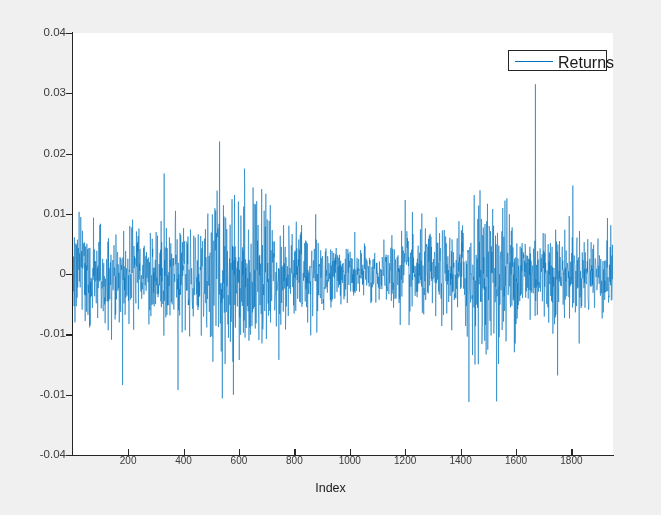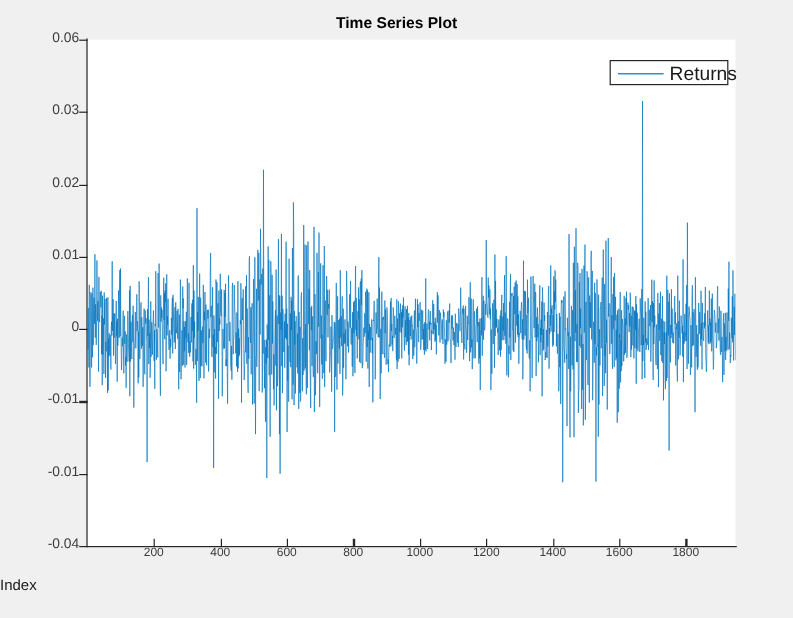--- a/index.html
+++ b/index.html
@@ -27,40 +27,39 @@
   .ylabel{
     position:absolute;right:0;width:62px;text-align:right;
     font-size:11.5px;color:#3B3B3B;
   }
   .ylabel-wrap{position:absolute;left:0;width:66px;height:14px;}
   .xlabel{
     position:absolute;top:455px;width:60px;text-align:center;
     font-size:10px;color:#3B3B3B;
   }
   #xaxis-title{
-    position:absolute;left:0;top:481px;width:661px;
+    position:absolute;left:0;top:481px;width:661px;text-align:center;
     font-size:12.5px;color:#1A1A1A;
   }
   #legend{
     position:absolute;left:508px;top:50px;width:99px;height:21px;
     background:#FFFFFF;border:1px solid #262626;box-sizing:border-box;
   }
   #legend-line{position:absolute;left:6px;top:9.5px;width:38px;height:1.6px;background:#0072BD;}
   #legend-label{
     position:absolute;left:49px;top:3px;font-size:16px;color:#1A1A1A;
     white-space:nowrap;
   }
   #series-svg{position:absolute;left:73px;top:33px;width:540px;height:422px;}
 </style>
 </head>
 <body>
 
 <div id="figure">
 
-  <div id="title">Time Series Plot</div>
 
   <div id="plotbox"></div>
 
   <svg id="series-svg" viewBox="0 0 540 422" preserveAspectRatio="none">
     <polyline id="series-path" fill="none" stroke="#0072BD" stroke-width="0.55" points="0.00,240.92 0.28,258.38 0.55,223.58 0.83,247.90 1.11,273.20 1.39,204.40 1.66,272.88 1.94,289.41 2.22,279.83 2.49,215.90 2.77,210.45 3.05,239.84 3.32,273.25 3.60,211.71 3.88,247.48 4.16,264.76 4.43,206.69 4.71,254.60 4.99,223.90 5.26,215.01 5.54,217.58 5.82,236.85 6.10,178.88 6.37,248.43 6.65,220.56 6.93,231.44 7.20,254.39 7.48,233.13 7.76,184.01 8.03,215.94 8.31,234.27 8.59,218.01 8.87,236.39 9.14,276.69 9.42,197.76 9.70,235.52 9.97,234.91 10.25,223.42 10.53,210.41 10.81,210.67 11.08,223.12 11.36,209.33 11.64,262.08 11.91,230.09 12.19,287.93 12.47,213.39 12.74,262.45 13.02,248.75 13.30,232.43 13.58,278.66 13.85,210.72 14.13,237.35 14.41,218.32 14.68,216.28 14.96,281.83 15.24,251.81 15.52,259.82 15.79,215.23 16.07,227.54 16.35,255.10 16.62,294.42 16.90,214.82 17.18,292.31 17.46,249.11 17.73,264.06 18.01,244.72 18.29,260.24 18.56,263.01 18.84,246.06 19.12,255.49 19.39,274.93 19.67,240.72 19.95,235.18 20.23,246.67 20.50,184.75 20.78,242.78 21.06,226.11 21.33,216.41 21.61,263.25 21.89,227.94 22.17,248.41 22.44,234.10 22.72,228.30 23.00,259.05 23.27,270.28 23.55,253.00 23.83,217.82 24.10,247.28 24.38,234.99 24.66,285.01 24.94,232.64 25.21,255.10 25.49,245.91 25.77,209.01 26.04,222.77 26.32,248.53 26.60,205.27 26.88,192.03 27.15,247.23 27.43,190.75 27.71,238.08 27.98,258.69 28.26,275.33 28.54,266.73 28.81,248.36 29.09,255.49 29.37,246.14 29.65,225.87 29.92,260.86 30.20,278.17 30.48,239.00 30.75,230.16 31.03,253.57 31.31,243.20 31.59,271.46 31.86,264.32 32.14,290.20 32.42,245.70 32.69,267.03 32.97,268.46 33.25,253.67 33.52,226.25 33.80,243.30 34.08,253.10 34.36,262.06 34.63,268.19 34.91,208.78 35.19,297.22 35.46,205.22 35.74,268.15 36.02,236.46 36.30,235.21 36.57,255.82 36.85,266.18 37.13,233.65 37.40,229.44 37.68,252.20 37.96,221.80 38.23,239.61 38.51,306.68 38.79,259.93 39.07,255.68 39.34,251.62 39.62,227.26 39.90,226.97 40.17,257.25 40.45,242.67 40.73,234.53 41.01,212.24 41.28,242.88 41.56,234.52 41.84,238.61 42.11,286.43 42.39,243.33 42.67,281.58 42.95,201.54 43.22,230.24 43.50,266.22 43.78,255.67 44.05,235.89 44.33,219.87 44.61,218.94 44.88,257.55 45.16,231.29 45.44,243.83 45.72,255.27 45.99,239.78 46.27,289.43 46.55,254.37 46.82,238.03 47.10,224.17 47.38,264.52 47.66,278.89 47.93,225.66 48.21,229.32 48.49,236.70 48.76,232.02 49.04,248.43 49.32,251.38 49.59,352.07 49.87,224.61 50.15,247.07 50.43,232.29 50.70,197.95 50.98,270.41 51.26,233.37 51.53,256.86 51.81,244.92 52.09,281.80 52.37,272.64 52.64,218.12 52.92,264.43 53.20,245.38 53.47,235.43 53.75,249.80 54.03,262.56 54.30,240.52 54.58,234.70 54.86,225.70 55.14,237.57 55.41,267.78 55.69,242.20 55.97,290.94 56.24,236.80 56.52,238.75 56.80,192.98 57.08,237.77 57.35,266.64 57.63,241.31 57.91,243.19 58.18,249.19 58.46,264.91 58.74,194.56 59.01,239.55 59.29,239.96 59.57,186.64 59.85,207.54 60.12,236.42 60.40,273.96 60.68,296.77 60.95,213.06 61.23,235.06 61.51,223.18 61.79,231.69 62.06,225.12 62.34,242.98 62.62,261.79 62.89,270.45 63.17,226.97 63.45,198.44 63.72,233.59 64.00,211.46 64.28,249.69 64.56,209.14 64.83,218.81 65.11,203.13 65.39,276.37 65.66,241.13 65.94,195.56 66.22,246.50 66.50,230.51 66.77,237.72 67.05,215.89 67.33,242.27 67.60,254.23 67.88,258.58 68.16,249.36 68.44,242.10 68.71,265.83 68.99,249.40 69.27,256.34 69.54,252.54 69.82,231.95 70.10,245.90 70.37,221.86 70.65,215.07 70.93,261.48 71.21,212.75 71.48,223.37 71.76,240.82 72.04,244.38 72.31,252.25 72.59,229.27 72.87,222.79 73.15,257.79 73.42,219.03 73.70,230.21 73.98,244.77 74.25,238.18 74.53,226.02 74.81,235.59 75.08,249.27 75.36,224.41 75.64,257.48 75.92,291.38 76.19,253.43 76.47,229.25 76.75,277.06 77.02,255.68 77.30,199.98 77.58,216.84 77.86,283.14 78.13,263.77 78.41,260.75 78.69,242.27 78.96,271.88 79.24,205.69 79.52,223.95 79.79,215.73 80.07,271.01 80.35,234.73 80.63,259.68 80.90,239.48 81.18,273.22 81.46,255.46 81.73,234.63 82.01,248.43 82.29,226.80 82.57,271.10 82.84,243.38 83.12,199.05 83.40,240.16 83.67,252.13 83.95,244.61 84.23,261.20 84.50,202.70 84.78,243.91 85.06,264.17 85.34,251.59 85.61,260.65 85.89,252.32 86.17,231.16 86.44,252.35 86.72,221.69 87.00,219.74 87.28,242.86 87.55,216.78 87.83,268.26 88.11,188.02 88.38,274.14 88.66,209.23 88.94,248.32 89.21,234.94 89.49,255.70 89.77,270.95 90.05,266.62 90.32,257.77 90.60,262.45 90.88,302.64 91.15,140.47 91.43,267.84 91.71,226.92 91.99,242.76 92.26,214.43 92.54,245.01 92.82,284.39 93.09,254.04 93.37,194.93 93.65,248.60 93.93,282.03 94.20,215.14 94.48,272.25 94.76,242.31 95.03,246.75 95.31,272.18 95.59,245.03 95.86,239.17 96.14,252.87 96.42,204.36 96.70,240.22 96.97,282.30 97.25,226.74 97.53,233.71 97.80,210.35 98.08,242.67 98.36,269.13 98.64,220.78 98.91,236.55 99.19,271.35 99.47,236.00 99.74,225.48 100.02,225.41 100.30,232.67 100.57,225.07 100.85,276.60 101.13,247.81 101.41,240.94 101.68,248.69 101.96,243.53 102.24,190.09 102.51,177.87 102.79,231.33 103.07,221.83 103.35,250.67 103.62,264.43 103.90,241.43 104.18,206.30 104.45,256.30 104.73,245.77 105.01,356.89 105.28,229.86 105.56,277.36 105.84,241.14 106.12,261.47 106.39,256.18 106.67,282.49 106.95,199.91 107.22,204.42 107.50,261.89 107.78,202.13 108.06,252.02 108.33,249.86 108.61,219.72 108.89,240.83 109.16,299.32 109.44,209.18 109.72,242.85 109.99,232.32 110.27,237.29 110.55,195.21 110.83,227.49 111.10,228.62 111.38,230.54 111.66,208.08 111.93,243.25 112.21,297.23 112.49,275.61 112.77,241.10 113.04,248.24 113.32,256.08 113.60,257.70 113.87,208.63 114.15,257.21 114.43,211.37 114.70,230.99 114.98,203.45 115.26,272.14 115.54,266.46 115.81,272.00 116.09,236.56 116.37,276.53 116.64,303.33 116.92,259.61 117.20,221.60 117.48,196.51 117.75,228.21 118.03,250.78 118.31,251.27 118.58,235.26 118.86,241.99 119.14,267.76 119.42,273.15 119.69,275.86 119.97,255.30 120.25,283.35 120.52,206.42 120.80,202.73 121.08,235.08 121.35,262.15 121.63,250.67 121.91,248.80 122.19,204.54 122.46,219.39 122.74,226.88 123.02,228.55 123.29,261.31 123.57,259.60 123.85,244.14 124.13,272.33 124.40,227.44 124.68,238.80 124.96,276.98 125.23,201.31 125.51,274.02 125.79,240.90 126.06,264.08 126.34,248.79 126.62,262.69 126.90,253.51 127.17,233.99 127.45,237.13 127.73,203.01 128.00,223.89 128.28,302.58 128.56,223.89 128.84,215.38 129.11,233.61 129.39,224.62 129.67,208.12 129.94,237.37 130.22,266.41 130.50,283.63 130.77,278.01 131.05,259.54 131.33,259.71 131.61,205.67 131.88,260.77 132.16,231.88 132.44,196.21 132.71,270.18 132.99,224.12 133.27,239.80 133.55,289.17 133.82,294.40 134.10,247.95 134.38,265.97 134.65,183.68 134.93,180.49 135.21,240.57 135.48,248.61 135.76,252.65 136.04,222.98 136.32,278.93 136.59,225.84 136.87,224.54 137.15,219.70 137.42,304.04 137.70,255.58 137.98,249.08 138.26,199.55 138.53,234.47 138.81,303.31 139.09,265.65 139.36,181.39 139.64,264.09 139.92,328.78 140.19,265.55 140.47,262.49 140.75,207.69 141.03,272.73 141.30,237.84 141.58,209.31 141.86,175.26 142.13,217.48 142.41,216.61 142.69,177.75 142.97,292.93 143.24,217.10 143.52,199.88 143.80,245.81 144.07,157.66 144.35,185.87 144.63,204.17 144.91,195.37 145.18,197.63 145.46,294.10 145.74,288.85 146.01,190.88 146.29,261.62 146.57,108.51 146.84,224.31 147.12,263.74 147.40,290.48 147.68,250.29 147.95,273.58 148.23,318.45 148.51,256.20 148.78,269.74 149.06,249.84 149.34,365.33 149.62,237.43 149.89,252.55 150.17,265.42 150.45,172.31 150.72,250.20 151.00,183.42 151.28,279.71 151.55,248.19 151.83,213.10 152.11,331.03 152.39,206.80 152.66,184.68 152.94,195.71 153.22,278.88 153.49,279.02 153.77,196.08 154.05,253.28 154.33,218.18 154.60,239.65 154.88,291.34 155.16,262.20 155.43,304.82 155.71,271.09 155.99,252.06 156.26,233.38 156.54,225.43 156.82,271.76 157.10,191.63 157.37,308.89 157.65,253.58 157.93,229.99 158.20,288.91 158.48,281.34 158.76,221.69 159.04,166.15 159.31,236.83 159.59,212.95 159.87,328.77 160.14,213.93 160.42,361.71 160.70,248.84 160.97,227.39 161.25,241.76 161.53,161.97 161.81,271.98 162.08,213.38 162.36,294.58 162.64,224.30 162.91,225.46 163.19,256.00 163.47,260.38 163.75,255.66 164.02,234.84 164.30,273.41 164.58,228.44 164.85,248.45 165.13,237.85 165.41,168.46 165.68,249.84 165.96,224.03 166.24,326.98 166.52,236.83 166.79,284.24 167.07,255.23 167.35,300.81 167.62,301.74 167.90,182.57 168.18,237.84 168.46,259.12 168.73,268.79 169.01,228.23 169.29,272.99 169.56,214.37 169.84,242.07 170.12,217.71 170.40,299.73 170.67,173.64 170.95,209.52 171.23,287.55 171.50,135.64 171.78,157.11 172.06,304.59 172.33,226.27 172.61,254.17 172.89,234.70 173.17,294.97 173.44,246.95 173.72,230.33 174.00,231.67 174.27,233.03 174.55,273.11 174.83,245.10 175.11,278.30 175.38,197.81 175.66,196.62 175.94,307.68 176.21,226.94 176.49,239.36 176.77,294.39 177.04,239.40 177.32,301.70 177.60,300.58 177.88,216.58 178.15,210.77 178.43,243.01 178.71,269.08 178.98,293.08 179.26,248.80 179.54,279.50 179.82,271.18 180.09,154.47 180.37,275.88 180.65,269.63 180.92,225.76 181.20,170.83 181.48,273.98 181.75,237.02 182.03,269.96 182.31,295.54 182.59,171.43 182.86,257.61 183.14,290.39 183.42,221.65 183.69,168.20 183.97,237.13 184.25,236.51 184.53,207.68 184.80,258.88 185.08,192.04 185.36,270.16 185.63,285.13 185.91,307.08 186.19,223.37 186.46,242.12 186.74,221.95 187.02,272.00 187.30,239.64 187.57,230.63 187.85,275.72 188.13,281.12 188.40,274.57 188.68,156.08 188.96,310.40 189.24,286.36 189.51,212.05 189.79,296.38 190.07,286.14 190.34,251.34 190.62,262.05 190.90,249.72 191.17,177.65 191.45,229.23 191.73,277.99 192.01,246.09 192.28,193.71 192.56,239.30 192.84,160.83 193.11,226.74 193.39,306.02 193.67,247.18 193.95,235.38 194.22,186.45 194.50,248.93 194.78,229.99 195.05,270.67 195.33,245.94 195.61,282.64 195.89,239.30 196.16,187.98 196.44,229.12 196.72,277.91 196.99,276.15 197.27,172.08 197.55,289.54 197.82,245.81 198.10,217.33 198.38,249.58 198.66,267.99 198.93,239.72 199.21,197.01 199.49,224.42 199.76,229.45 200.04,208.50 200.32,248.17 200.60,224.05 200.87,220.27 201.15,224.32 201.43,208.47 201.70,277.38 201.98,270.36 202.26,261.26 202.53,261.53 202.81,239.15 203.09,256.75 203.37,293.38 203.64,229.55 203.92,257.75 204.20,256.83 204.47,253.80 204.75,249.59 205.03,249.33 205.31,246.50 205.58,235.20 205.86,326.87 206.14,235.77 206.41,240.97 206.69,281.00 206.97,236.33 207.24,202.75 207.52,254.18 207.80,291.79 208.08,242.84 208.35,213.89 208.63,269.99 208.91,233.75 209.18,249.13 209.46,252.48 209.74,257.42 210.02,232.51 210.29,278.58 210.57,192.21 210.85,248.27 211.12,246.65 211.40,230.37 211.68,255.51 211.95,222.26 212.23,213.90 212.51,296.51 212.79,284.21 213.06,224.22 213.34,273.45 213.62,244.87 213.89,253.30 214.17,243.00 214.45,233.19 214.73,253.20 215.00,241.60 215.28,282.99 215.56,240.06 215.83,192.77 216.11,207.89 216.39,220.85 216.66,255.69 216.94,235.02 217.22,239.74 217.50,260.77 217.77,244.26 218.05,235.24 218.33,212.22 218.60,233.82 218.88,240.21 219.16,201.08 219.44,251.45 219.71,254.10 219.99,240.61 220.27,240.22 220.54,272.50 220.82,227.09 221.10,280.51 221.38,268.94 221.65,218.89 221.93,244.68 222.21,217.62 222.48,237.82 222.76,277.81 223.04,210.46 223.31,188.76 223.59,241.74 223.87,215.27 224.15,247.22 224.42,233.31 224.70,265.68 224.98,243.56 225.25,226.39 225.53,233.03 225.81,206.49 226.09,249.80 226.36,216.57 226.64,268.76 226.92,215.42 227.19,202.06 227.47,201.61 227.75,269.73 228.02,199.13 228.30,221.25 228.58,192.12 228.86,273.78 229.13,270.22 229.41,270.89 229.69,252.85 229.96,246.94 230.24,240.02 230.52,247.59 230.80,229.18 231.07,227.99 231.35,244.56 231.63,210.08 231.90,216.48 232.18,268.48 232.46,212.90 232.73,207.49 233.01,256.14 233.29,208.83 233.57,274.11 233.84,243.09 234.12,250.06 234.40,210.54 234.67,289.47 234.95,236.96 235.23,251.19 235.51,260.80 235.78,239.57 236.06,250.33 236.34,250.38 236.61,233.21 236.89,233.47 237.17,261.29 237.44,248.52 237.72,302.33 238.00,233.53 238.28,234.32 238.55,224.08 238.83,217.77 239.11,237.62 239.38,244.04 239.66,283.17 239.94,267.57 240.22,227.44 240.49,227.49 240.77,245.00 241.05,239.28 241.32,215.84 241.60,240.19 241.88,241.37 242.15,247.98 242.43,219.84 242.71,181.28 242.99,248.32 243.26,206.65 243.54,227.81 243.82,299.55 244.09,262.26 244.37,241.06 244.65,278.07 244.93,245.48 245.20,210.03 245.48,262.17 245.76,232.03 246.03,232.11 246.31,233.18 246.59,230.88 246.87,261.82 247.14,261.35 247.42,265.05 247.70,217.37 247.97,244.58 248.25,224.98 248.53,256.90 248.80,270.93 249.08,257.60 249.36,223.16 249.64,224.71 249.91,236.09 250.19,270.37 250.47,266.43 250.74,277.05 251.02,259.90 251.30,254.23 251.58,255.76 251.85,242.96 252.13,231.87 252.41,218.43 252.68,255.68 252.96,215.44 253.24,242.78 253.51,237.04 253.79,253.93 254.07,246.82 254.35,259.63 254.62,223.15 254.90,226.03 255.18,238.90 255.45,248.64 255.73,238.95 256.01,230.15 256.29,238.60 256.56,245.77 256.84,240.24 257.12,258.70 257.39,267.14 257.67,216.44 257.95,274.44 258.22,232.54 258.50,260.34 258.78,268.53 259.06,218.12 259.33,224.07 259.61,266.12 259.89,228.20 260.16,243.35 260.44,237.24 260.72,219.97 261.00,235.41 261.27,244.39 261.55,227.18 261.83,265.66 262.10,224.71 262.38,239.72 262.66,221.25 262.93,231.43 263.21,215.01 263.49,237.53 263.77,248.88 264.04,259.09 264.32,233.19 264.60,222.28 264.87,247.93 265.15,233.64 265.43,254.45 265.71,224.65 265.98,235.85 266.26,251.93 266.54,221.80 266.81,251.19 267.09,231.75 267.37,262.61 267.64,227.79 267.92,271.34 268.20,253.76 268.48,233.56 268.75,245.32 269.03,246.98 269.31,230.98 269.58,250.01 269.86,233.88 270.14,229.96 270.42,238.54 270.69,237.80 270.97,266.27 271.25,243.71 271.52,241.65 271.80,263.30 272.08,233.16 272.36,225.80 272.63,256.47 272.91,244.66 273.19,215.92 273.46,240.39 273.74,241.45 274.02,247.22 274.29,269.97 274.57,256.68 274.85,216.28 275.13,239.72 275.40,220.53 275.68,249.99 275.96,252.03 276.23,227.81 276.51,233.96 276.79,234.33 277.07,218.81 277.34,232.12 277.62,258.38 277.90,247.92 278.17,225.05 278.45,231.53 278.73,250.00 279.00,232.25 279.28,225.76 279.56,249.68 279.84,241.25 280.11,258.64 280.39,236.94 280.67,262.57 280.94,235.44 281.22,238.65 281.50,258.40 281.78,199.06 282.05,259.89 282.33,244.60 282.61,239.20 282.88,236.60 283.16,256.43 283.44,257.92 283.71,232.10 283.99,224.90 284.27,225.54 284.55,241.63 284.82,234.96 285.10,250.70 285.38,229.68 285.65,226.17 285.93,237.46 286.21,236.18 286.49,258.71 286.76,242.32 287.04,244.99 287.32,234.24 287.59,217.15 287.87,230.35 288.15,245.47 288.42,220.38 288.70,241.46 288.98,235.97 289.26,239.93 289.53,251.85 289.81,231.84 290.09,250.49 290.36,237.87 290.64,262.30 290.92,243.16 291.20,221.23 291.47,210.55 291.75,235.91 292.03,213.04 292.30,230.79 292.58,246.48 292.86,236.87 293.13,225.39 293.41,242.60 293.69,252.44 293.97,227.52 294.24,231.78 294.52,234.08 294.80,236.31 295.07,245.13 295.35,249.93 295.63,233.20 295.91,243.37 296.18,253.58 296.46,224.95 296.74,231.28 297.01,227.05 297.29,237.61 297.57,247.62 297.85,270.09 298.12,249.76 298.40,253.50 298.68,268.47 298.95,233.90 299.23,254.35 299.51,251.88 299.78,229.83 300.06,226.48 300.34,251.47 300.62,237.40 300.89,231.59 301.17,225.67 301.45,235.81 301.72,219.95 302.00,249.28 302.28,250.25 302.56,251.60 302.83,269.53 303.11,245.75 303.39,230.07 303.66,240.78 303.94,229.63 304.22,239.32 304.49,250.86 304.77,239.91 305.05,247.24 305.33,254.50 305.60,243.72 305.88,245.66 306.16,266.76 306.43,228.45 306.71,243.73 306.99,256.10 307.27,241.09 307.54,236.10 307.82,239.63 308.10,249.96 308.37,252.55 308.65,236.87 308.93,256.13 309.20,224.09 309.48,226.63 309.76,233.23 310.04,235.74 310.31,242.96 310.59,232.60 310.87,206.67 311.14,221.86 311.42,239.41 311.70,248.22 311.98,252.77 312.25,224.48 312.53,224.35 312.81,228.60 313.08,221.62 313.36,266.51 313.64,224.12 313.91,255.02 314.19,254.32 314.47,258.15 314.75,241.09 315.02,222.05 315.30,241.12 315.58,241.82 315.85,261.04 316.13,247.71 316.41,230.11 316.69,250.24 316.96,240.00 317.24,235.75 317.52,236.48 317.79,214.78 318.07,251.36 318.35,267.94 318.62,228.11 318.90,202.20 319.18,260.59 319.46,229.08 319.73,215.83 320.01,256.57 320.29,249.67 320.56,274.65 320.84,252.24 321.12,223.45 321.40,216.51 321.67,227.64 321.95,265.72 322.23,236.29 322.50,226.43 322.78,246.39 323.06,265.45 323.34,254.70 323.61,238.33 323.89,236.85 324.17,224.23 324.44,238.49 324.72,252.06 325.00,222.38 325.27,238.99 325.55,235.31 325.83,264.83 326.11,269.99 326.38,235.67 326.66,265.73 326.94,232.46 327.21,291.95 327.49,242.79 327.77,241.61 328.05,232.12 328.32,246.51 328.60,197.92 328.88,263.50 329.15,229.97 329.43,222.09 329.71,213.45 329.98,250.03 330.26,217.55 330.54,238.65 330.82,242.24 331.09,240.59 331.37,228.20 331.65,220.20 331.92,229.40 332.20,166.99 332.48,217.89 332.76,221.33 333.03,225.82 333.31,228.97 333.59,231.61 333.86,198.26 334.14,214.87 334.42,205.01 334.69,228.47 334.97,229.08 335.25,208.12 335.53,233.18 335.80,224.06 336.08,292.05 336.36,241.52 336.63,259.16 336.91,278.47 337.19,246.20 337.47,219.78 337.74,231.02 338.02,253.72 338.30,226.28 338.57,216.76 338.85,240.58 339.13,273.36 339.40,179.12 339.68,247.07 339.96,201.07 340.24,239.83 340.51,224.85 340.79,239.91 341.07,232.71 341.34,237.34 341.62,244.10 341.90,240.73 342.18,262.81 342.45,239.08 342.73,233.22 343.01,237.15 343.28,259.05 343.56,249.19 343.84,229.75 344.11,264.15 344.39,225.68 344.67,258.48 344.95,216.76 345.22,212.70 345.50,250.51 345.78,237.72 346.05,230.86 346.33,242.59 346.61,219.66 346.89,250.43 347.16,225.89 347.44,196.33 347.72,246.83 347.99,227.48 348.27,239.31 348.55,253.41 348.83,180.50 349.10,263.62 349.38,279.79 349.66,242.47 349.93,232.44 350.21,233.30 350.49,273.03 350.76,281.40 351.04,254.95 351.32,262.05 351.60,218.65 351.87,248.21 352.15,212.31 352.43,195.46 352.70,266.94 352.98,213.52 353.26,211.77 353.54,213.35 353.81,211.08 354.09,241.64 354.37,241.39 354.64,259.15 354.92,213.59 355.20,260.38 355.47,205.95 355.75,220.54 356.03,228.72 356.31,202.40 356.58,252.49 356.86,236.85 357.14,200.80 357.41,233.91 357.69,238.46 357.97,203.70 358.25,245.66 358.52,213.94 358.80,247.95 359.08,229.08 359.35,270.11 359.63,251.79 359.91,244.57 360.18,245.82 360.46,226.09 360.74,231.99 361.02,244.41 361.29,224.55 361.57,218.89 361.85,223.24 362.12,249.66 362.40,233.19 362.68,283.13 362.96,262.65 363.23,184.25 363.51,250.16 363.79,243.68 364.06,209.44 364.34,219.70 364.62,246.66 364.89,209.87 365.17,230.39 365.45,254.81 365.73,258.48 366.00,229.38 366.28,261.58 366.56,200.07 366.83,228.40 367.11,221.06 367.39,215.21 367.67,255.81 367.94,265.24 368.22,265.74 368.50,250.48 368.77,293.02 369.05,247.58 369.33,197.68 369.60,197.47 369.88,247.05 370.16,250.23 370.44,281.94 370.71,252.68 370.99,238.91 371.27,196.98 371.54,215.25 371.82,221.79 372.10,240.38 372.38,219.23 372.65,203.48 372.93,248.14 373.21,210.33 373.48,211.45 373.76,280.41 374.04,231.32 374.32,251.49 374.59,237.39 374.87,223.31 375.15,248.07 375.42,237.06 375.70,268.97 375.98,248.91 376.25,231.42 376.53,228.95 376.81,204.83 377.09,262.93 377.36,240.18 377.64,252.10 377.92,233.29 378.19,246.01 378.47,218.28 378.75,297.25 379.03,206.47 379.30,215.02 379.58,259.25 379.86,241.19 380.13,257.92 380.41,219.20 380.69,234.48 380.96,229.76 381.24,267.01 381.52,265.76 381.80,260.58 382.07,264.61 382.35,241.88 382.63,251.45 382.90,265.37 383.18,226.99 383.46,255.76 383.74,237.69 384.01,208.94 384.29,205.38 384.57,274.22 384.84,240.38 385.12,245.06 385.40,229.45 385.67,238.47 385.95,188.20 386.23,243.32 386.51,224.30 386.78,228.73 387.06,221.37 387.34,240.46 387.61,255.95 387.89,229.41 388.17,254.46 388.45,197.35 388.72,243.73 389.00,209.84 389.28,224.78 389.55,192.31 389.83,218.57 390.11,199.94 390.38,215.30 390.66,255.68 390.94,228.68 391.22,241.51 391.49,261.70 391.77,257.67 392.05,245.19 392.32,270.24 392.60,293.00 392.88,286.38 393.16,227.75 393.43,273.01 393.71,230.79 393.99,254.93 394.26,303.59 394.54,229.67 394.82,217.13 395.09,219.53 395.37,217.37 395.65,237.18 395.93,368.95 396.20,262.69 396.48,231.72 396.76,214.15 397.03,258.08 397.31,258.54 397.59,269.33 397.87,209.86 398.14,241.44 398.42,240.70 398.70,250.49 398.97,266.04 399.25,262.39 399.53,322.07 399.81,231.74 400.08,242.47 400.36,247.16 400.64,243.89 400.91,274.48 401.19,162.03 401.47,245.99 401.74,301.65 402.02,331.53 402.30,247.61 402.58,293.08 402.85,245.22 403.13,221.91 403.41,227.86 403.68,271.53 403.96,237.56 404.24,225.53 404.52,274.87 404.79,186.07 405.07,245.80 405.35,331.25 405.62,172.60 405.90,217.52 406.18,251.30 406.45,208.89 406.73,244.18 407.01,157.30 407.29,257.16 407.56,268.62 407.84,236.87 408.12,268.84 408.39,185.95 408.67,190.65 408.95,311.07 409.23,294.40 409.50,291.59 409.78,202.09 410.06,255.25 410.33,194.59 410.61,240.50 410.89,224.20 411.16,256.98 411.44,245.64 411.72,307.75 412.00,191.09 412.27,255.84 412.55,291.88 412.83,253.73 413.10,321.49 413.38,297.33 413.66,188.32 413.94,244.07 414.21,204.44 414.49,170.81 414.77,316.73 415.04,290.50 415.32,218.61 415.60,267.07 415.87,242.72 416.15,193.02 416.43,195.04 416.71,204.61 416.98,287.80 417.26,213.15 417.54,198.14 417.81,267.61 418.09,302.46 418.37,213.24 418.65,239.66 418.92,219.10 419.20,240.33 419.48,181.38 419.75,176.05 420.03,249.83 420.31,231.45 420.58,192.74 420.86,300.49 421.14,279.04 421.42,257.71 421.69,235.19 421.97,239.57 422.25,269.22 422.52,202.65 422.80,253.89 423.08,211.13 423.36,273.33 423.63,368.35 423.91,256.15 424.19,263.21 424.46,199.83 424.74,215.45 425.02,255.60 425.30,254.45 425.57,331.00 425.85,212.60 426.13,304.15 426.40,253.70 426.68,241.40 426.96,271.58 427.23,223.77 427.51,224.16 427.79,218.66 428.07,257.28 428.34,230.95 428.62,212.21 428.90,198.34 429.17,297.02 429.45,253.10 429.73,174.98 430.01,237.78 430.28,253.46 430.56,288.65 430.84,203.75 431.11,263.32 431.39,253.52 431.67,278.00 431.94,167.61 432.22,252.92 432.50,233.39 432.78,268.47 433.05,308.31 433.33,263.73 433.61,225.80 433.88,165.35 434.16,230.74 434.44,222.57 434.72,219.73 434.99,261.26 435.27,262.07 435.55,253.81 435.82,221.60 436.10,221.76 436.38,181.25 436.65,253.41 436.93,229.52 437.21,267.99 437.49,274.32 437.76,212.09 438.04,241.36 438.32,197.79 438.59,228.99 438.87,272.79 439.15,194.46 439.43,233.55 439.70,233.94 439.98,214.35 440.26,267.33 440.53,241.73 440.81,265.33 441.09,229.21 441.36,319.22 441.64,225.62 441.92,256.20 442.20,310.55 442.47,292.27 442.75,224.24 443.03,290.88 443.30,245.49 443.58,248.68 443.86,210.38 444.14,285.61 444.41,249.80 444.69,276.25 444.97,225.49 445.24,272.04 445.52,232.85 445.80,236.08 446.07,238.06 446.35,255.71 446.63,268.12 446.91,267.52 447.18,213.57 447.46,262.63 447.74,257.13 448.01,232.31 448.29,261.19 448.57,215.25 448.85,238.08 449.12,210.10 449.40,265.14 449.68,260.86 449.95,248.64 450.23,219.11 450.51,225.00 450.79,221.37 451.06,235.34 451.34,243.76 451.62,227.88 451.89,238.91 452.17,210.90 452.45,216.98 452.72,264.61 453.00,230.04 453.28,258.30 453.56,228.27 453.83,222.37 454.11,234.61 454.39,254.80 454.66,222.99 454.94,243.38 455.22,265.61 455.50,249.48 455.77,225.79 456.05,257.02 456.33,226.43 456.60,242.03 456.88,213.74 457.16,286.79 457.43,220.53 457.71,257.62 457.99,227.66 458.27,228.68 458.54,259.71 458.82,258.62 459.10,241.90 459.37,238.32 459.65,232.64 459.93,244.62 460.21,260.39 460.48,215.60 460.76,224.04 461.04,230.71 461.31,254.69 461.59,237.67 461.87,207.82 462.14,282.98 462.42,51.24 462.70,267.99 462.98,246.12 463.25,254.56 463.53,231.86 463.81,249.88 464.08,268.32 464.36,282.04 464.64,218.22 464.92,252.42 465.19,226.67 465.47,258.66 465.75,250.41 466.02,249.08 466.30,254.68 466.58,254.09 466.85,241.59 467.13,215.44 467.41,258.61 467.69,250.81 467.96,225.04 468.24,225.73 468.52,238.81 468.79,235.13 469.07,221.16 469.35,268.35 469.63,252.73 469.90,224.79 470.18,200.06 470.46,235.14 470.73,217.89 471.01,246.32 471.29,283.58 471.56,219.58 471.84,253.74 472.12,200.69 472.40,239.64 472.67,229.95 472.95,243.49 473.23,258.96 473.50,267.82 473.78,271.13 474.06,237.47 474.34,244.15 474.61,267.96 474.89,274.40 475.17,211.22 475.44,232.50 475.72,289.63 476.00,228.41 476.28,241.59 476.55,219.61 476.83,251.06 477.11,230.88 477.38,210.10 477.66,262.89 477.94,236.70 478.21,232.66 478.49,267.89 478.77,246.18 479.05,213.77 479.32,269.50 479.60,234.21 479.88,300.63 480.15,266.53 480.43,243.94 480.71,253.52 480.99,234.93 481.26,280.24 481.54,291.26 481.82,253.41 482.09,244.00 482.37,284.46 482.65,196.71 482.92,281.98 483.20,249.75 483.48,208.53 483.76,235.33 484.03,246.47 484.31,218.47 484.59,342.42 484.86,211.46 485.14,227.41 485.42,253.79 485.70,268.96 485.97,237.79 486.25,248.75 486.53,208.08 486.80,245.37 487.08,224.19 487.36,239.81 487.63,252.61 487.91,244.24 488.19,252.91 488.47,253.16 488.74,241.94 489.02,218.38 489.30,213.75 489.57,236.85 489.85,227.51 490.13,271.63 490.41,240.02 490.68,241.21 490.96,236.41 491.24,275.33 491.51,284.96 491.79,196.70 492.07,245.64 492.34,266.46 492.62,234.50 492.90,248.39 493.18,217.55 493.45,249.64 493.73,263.21 494.01,253.54 494.28,238.13 494.56,230.01 494.84,234.86 495.12,237.48 495.39,244.73 495.67,238.40 495.95,264.16 496.22,183.14 496.50,285.45 496.78,243.57 497.05,253.38 497.33,249.88 497.61,228.69 497.89,251.40 498.16,245.24 498.44,246.17 498.72,220.10 498.99,251.13 499.27,204.48 499.55,274.53 499.83,152.52 500.10,222.09 500.38,229.00 500.66,270.13 500.93,230.79 501.21,222.48 501.49,226.75 501.77,231.38 502.04,232.48 502.32,279.34 502.60,273.45 502.87,237.95 503.15,260.25 503.43,273.18 503.70,214.21 503.98,204.65 504.26,255.44 504.54,227.22 504.81,253.00 505.09,254.43 505.37,224.49 505.64,230.47 505.92,239.63 506.20,310.47 506.48,198.00 506.75,222.83 507.03,264.37 507.31,259.25 507.58,238.10 507.86,268.22 508.14,275.08 508.41,245.31 508.69,273.11 508.97,258.57 509.25,219.41 509.52,229.15 509.80,245.41 510.08,227.14 510.35,236.32 510.63,240.04 510.91,255.18 511.19,209.24 511.46,249.67 511.74,236.25 512.02,274.83 512.29,219.40 512.57,239.43 512.85,242.91 513.12,249.45 513.40,251.15 513.68,235.43 513.96,240.73 514.23,228.12 514.51,238.69 514.79,206.16 515.06,263.94 515.34,268.19 515.62,276.73 515.90,272.73 516.17,244.65 516.45,234.97 516.73,225.74 517.00,239.63 517.28,252.35 517.56,237.82 517.83,253.79 518.11,209.20 518.39,237.85 518.67,232.45 518.94,253.11 519.22,235.75 519.50,251.43 519.77,215.90 520.05,259.70 520.33,252.88 520.61,211.68 520.88,246.39 521.16,253.99 521.44,274.80 521.71,271.68 521.99,232.77 522.27,225.44 522.54,227.58 522.82,231.47 523.10,243.98 523.38,237.56 523.65,235.87 523.93,257.11 524.21,252.68 524.48,252.29 524.76,213.58 525.04,205.55 525.32,244.60 525.59,237.71 525.87,232.62 526.15,250.76 526.42,222.45 526.70,227.98 526.98,248.77 527.26,260.65 527.53,262.66 527.81,225.99 528.09,257.27 528.36,260.21 528.64,247.74 528.92,261.82 529.19,285.38 529.47,258.18 529.75,233.65 530.03,228.16 530.30,279.45 530.58,236.51 530.86,244.13 531.13,259.68 531.41,227.75 531.69,266.92 531.97,247.61 532.24,259.19 532.52,247.84 532.80,227.38 533.07,235.25 533.35,252.14 533.63,258.58 533.90,207.59 534.18,234.41 534.46,185.09 534.74,257.98 535.01,244.13 535.29,252.36 535.57,269.52 535.84,262.82 536.12,264.02 536.40,231.78 536.68,239.97 536.95,248.77 537.23,214.01 537.51,252.17 537.78,192.27 538.06,220.38 538.34,267.32 538.61,244.62 538.89,222.68 539.17,246.23 539.45,211.83 539.72,244.32 540.00,267.23"></polyline>
   </svg>
 
   <div id="axis-left"></div>
   <div id="axis-bottom"></div>
 
@@ -88,21 +87,21 @@
       <div class="ytick" style="top: 153.571px;"></div>
       <div class="ylabel-wrap" style="top: 146.571px; text-decoration: underline;">
         <div class="ylabel">0.02</div>
       </div>
       <div class="ytick" style="top: 93.2857px;"></div>
       <div class="ylabel-wrap" style="top: 86.2857px;">
         <div class="ylabel">0.03</div>
       </div>
       <div class="ytick" style="top: 33px;"></div>
       <div class="ylabel-wrap" style="top: 26px;">
-        <div class="ylabel">0.06</div>
+        <div class="ylabel">0.04</div>
       </div>
     </div>
   <div id="xticks-layer">
       <div class="xtick" style="left: 128.136px;"></div>
       <div class="xlabel" style="left: 98.136px;">200</div>
       <div class="xtick" style="left: 183.549px;"></div>
       <div class="xlabel" style="left: 153.549px;">400</div>
       <div class="xtick" style="left: 238.962px;"></div>
       <div class="xlabel" style="left: 208.962px;">600</div>
       <div class="xtick" style="left: 294.375px;"></div>

